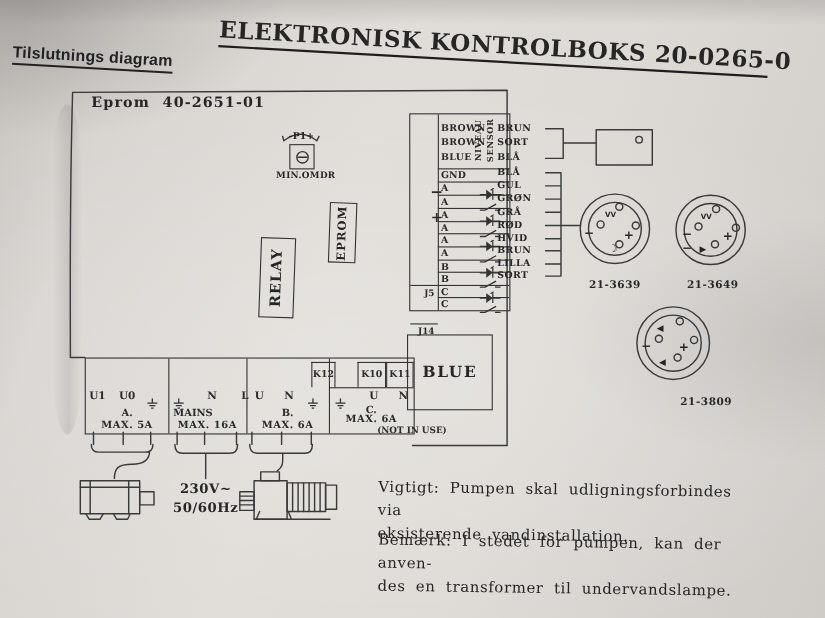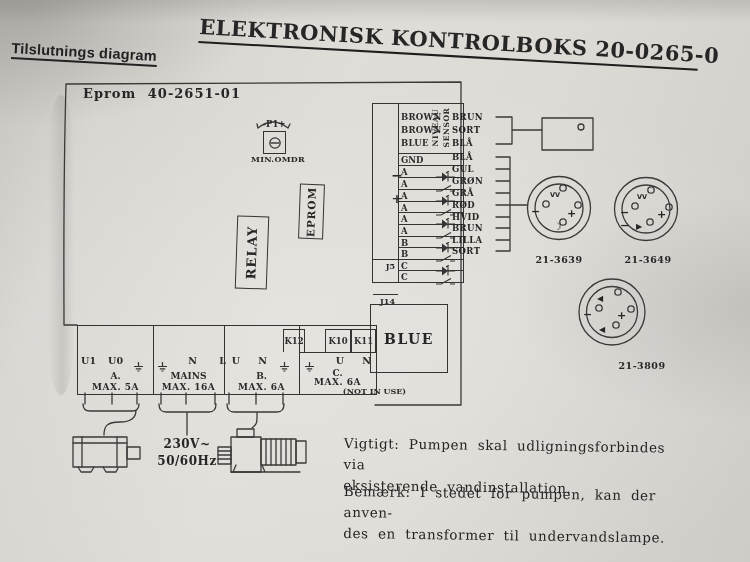--- a/index.html
+++ b/index.html
@@ -314,21 +314,21 @@
       </svg></span>
 
   <span class="earth" style="left:226px;"><svg width="11" height="10">
         <path d="M5.5,0 V4 M1,4.5 H10 M2.8,6.8 H8.2 M4.4,9 H6.6" stroke="#333" stroke-width="1.2" fill="none"></path>
       </svg></span>
   <span class="term" style="left:246px;">U</span>
   <span class="term" style="left:273px;">N</span>
 
   <span class="secname" style="left:0;width:75px;top:45px;">A.</span>
   <span class="secrate" style="left:0;width:75px;top:56px;">MAX. 5A</span>
-  <span class="secname" style="left:75px;width:71px;top:45px;">MAINS</span>
+  <span class="secname" style="left:62px;width:71px;top:45px;">MAINS</span>
   <span class="secrate" style="left:75px;width:71px;top:56px;">MAX. 16A</span>
   <span class="secname" style="left:146px;width:75px;top:45px;">B.</span>
   <span class="secrate" style="left:146px;width:75px;top:56px;">MAX. 6A</span>
   <span class="secname" style="left:221px;width:77px;top:42px;">C.</span>
   <span class="secrate" style="left:221px;width:77px;top:51px;">MAX. 6A</span>
   <span class="secnote" style="left:221px;width:77px;top:60px;">(NOT IN USE)</span>
 </div>
 
 <span class="abs sch pwr" style="left:147px;top:437px;">230V~</span>
 <span class="abs sch pwr" style="left:147px;top:454px;">50/60Hz</span>

